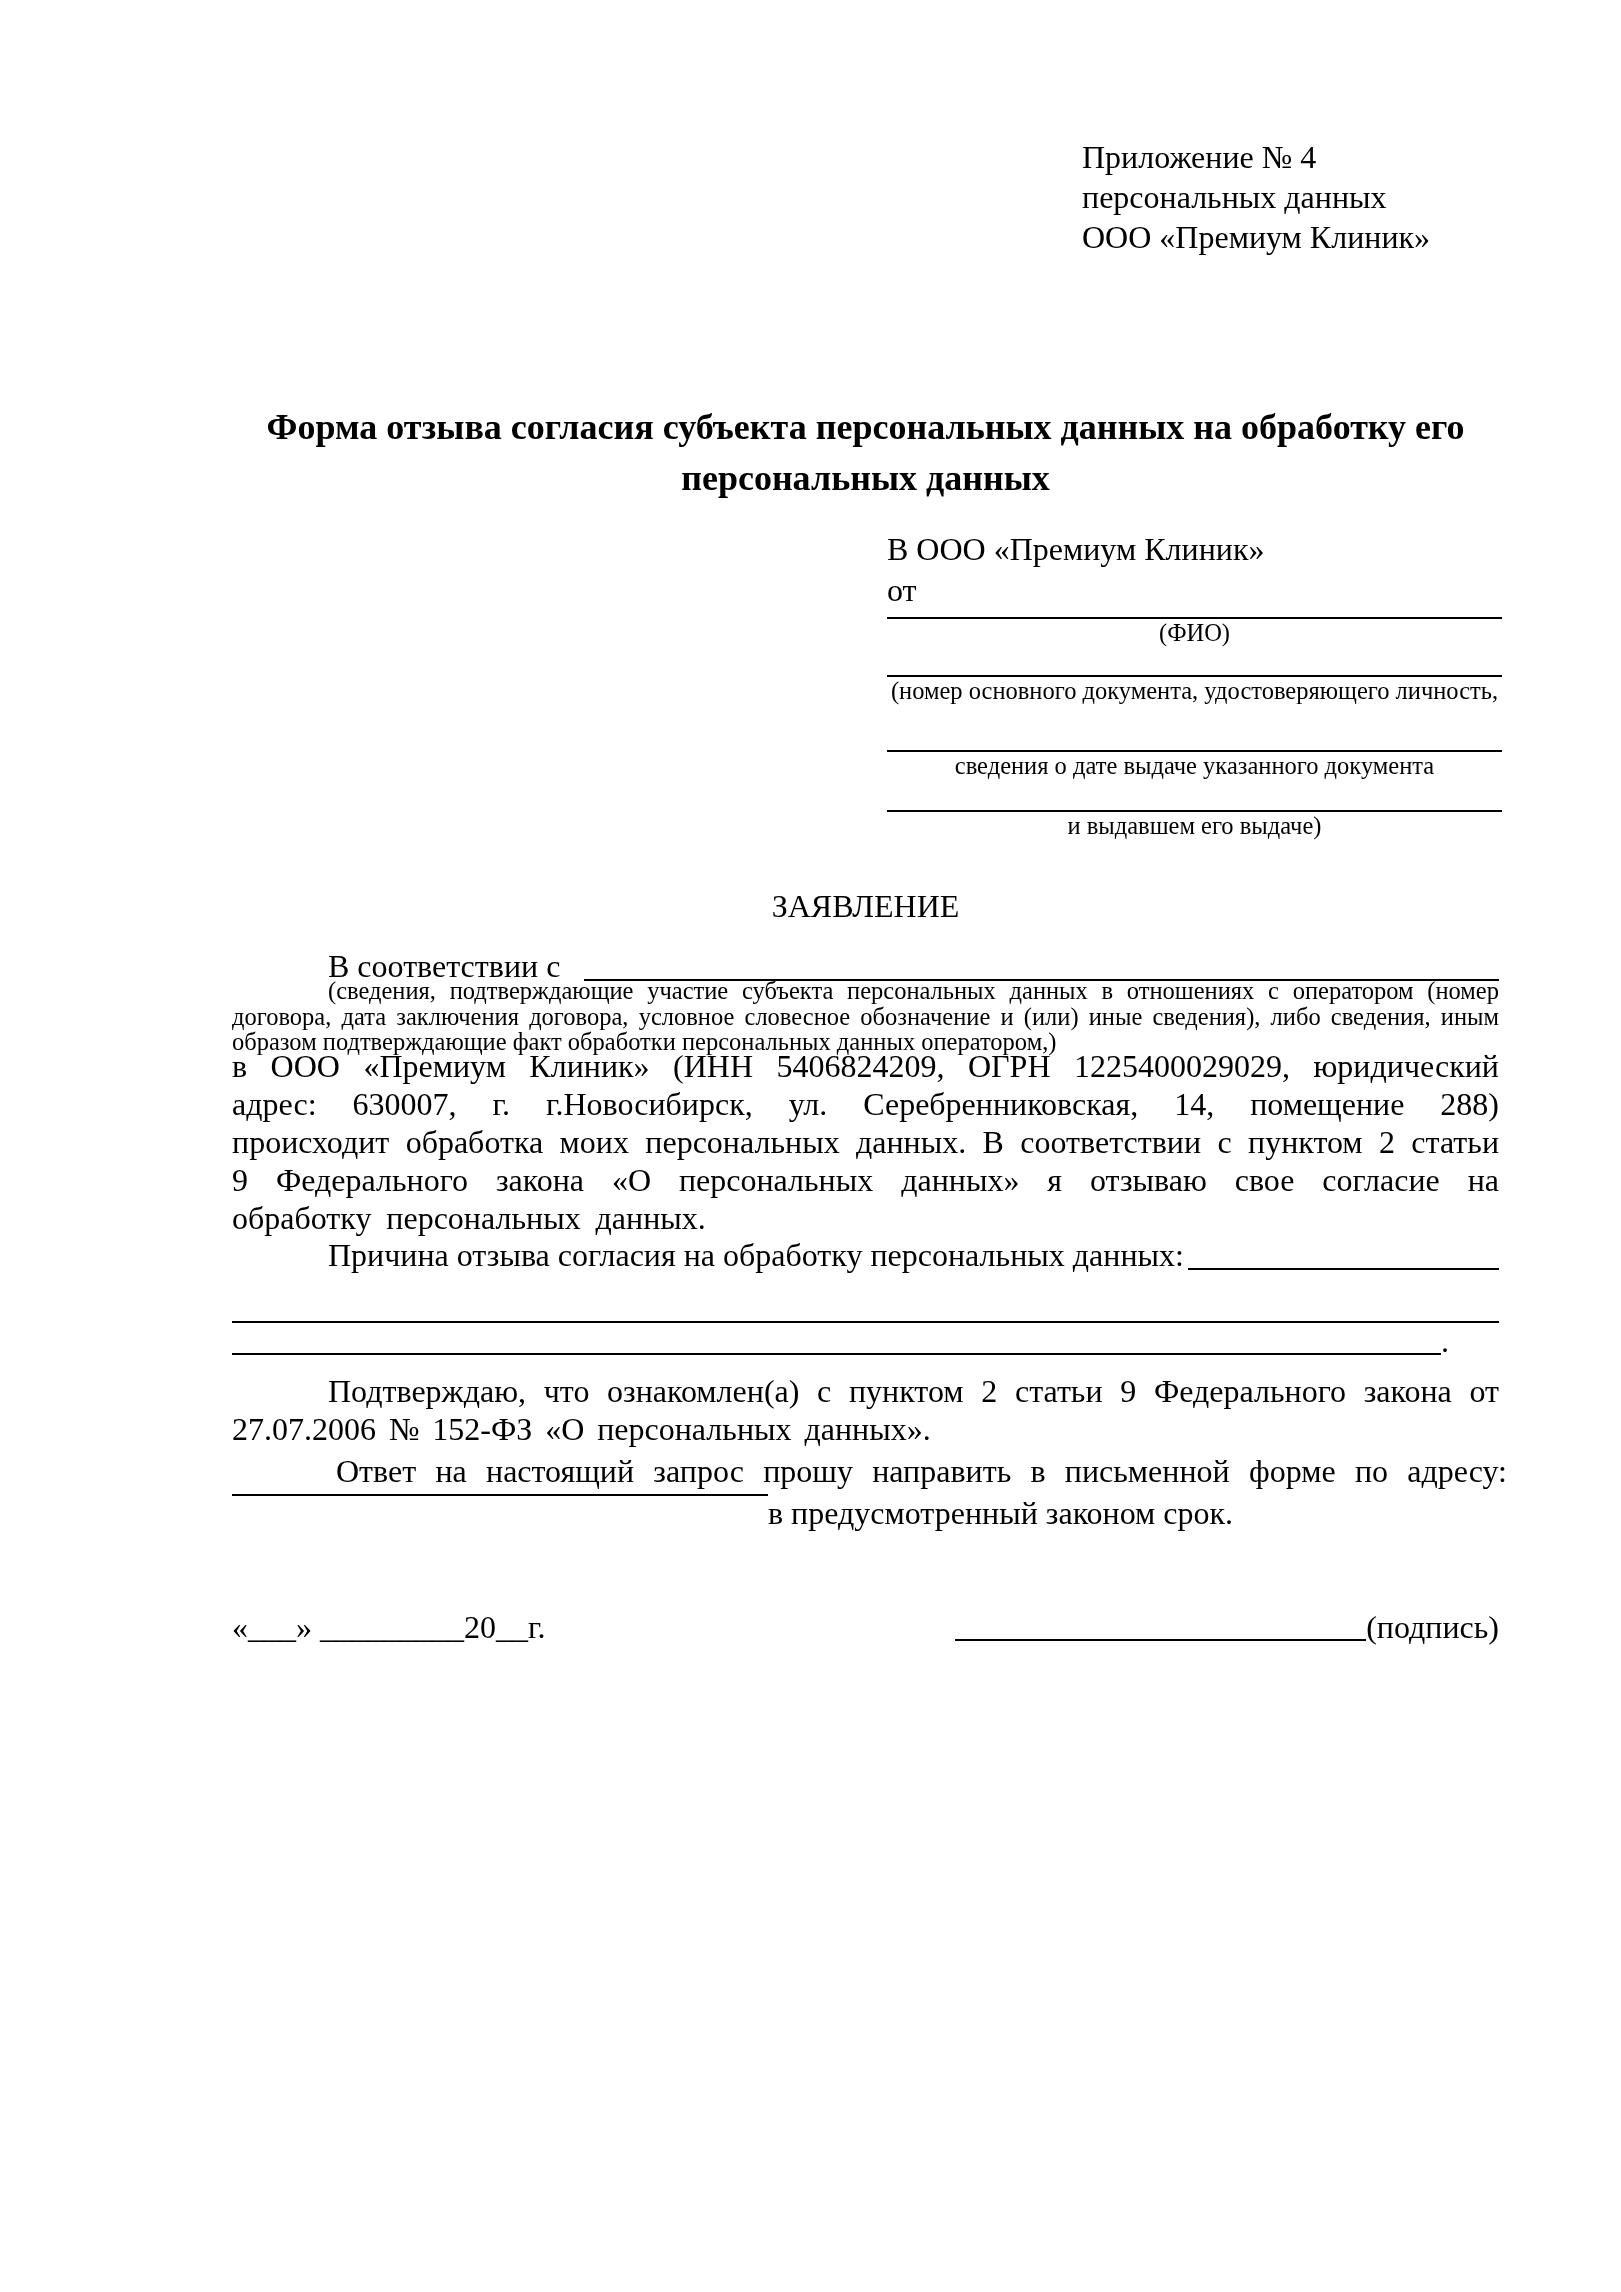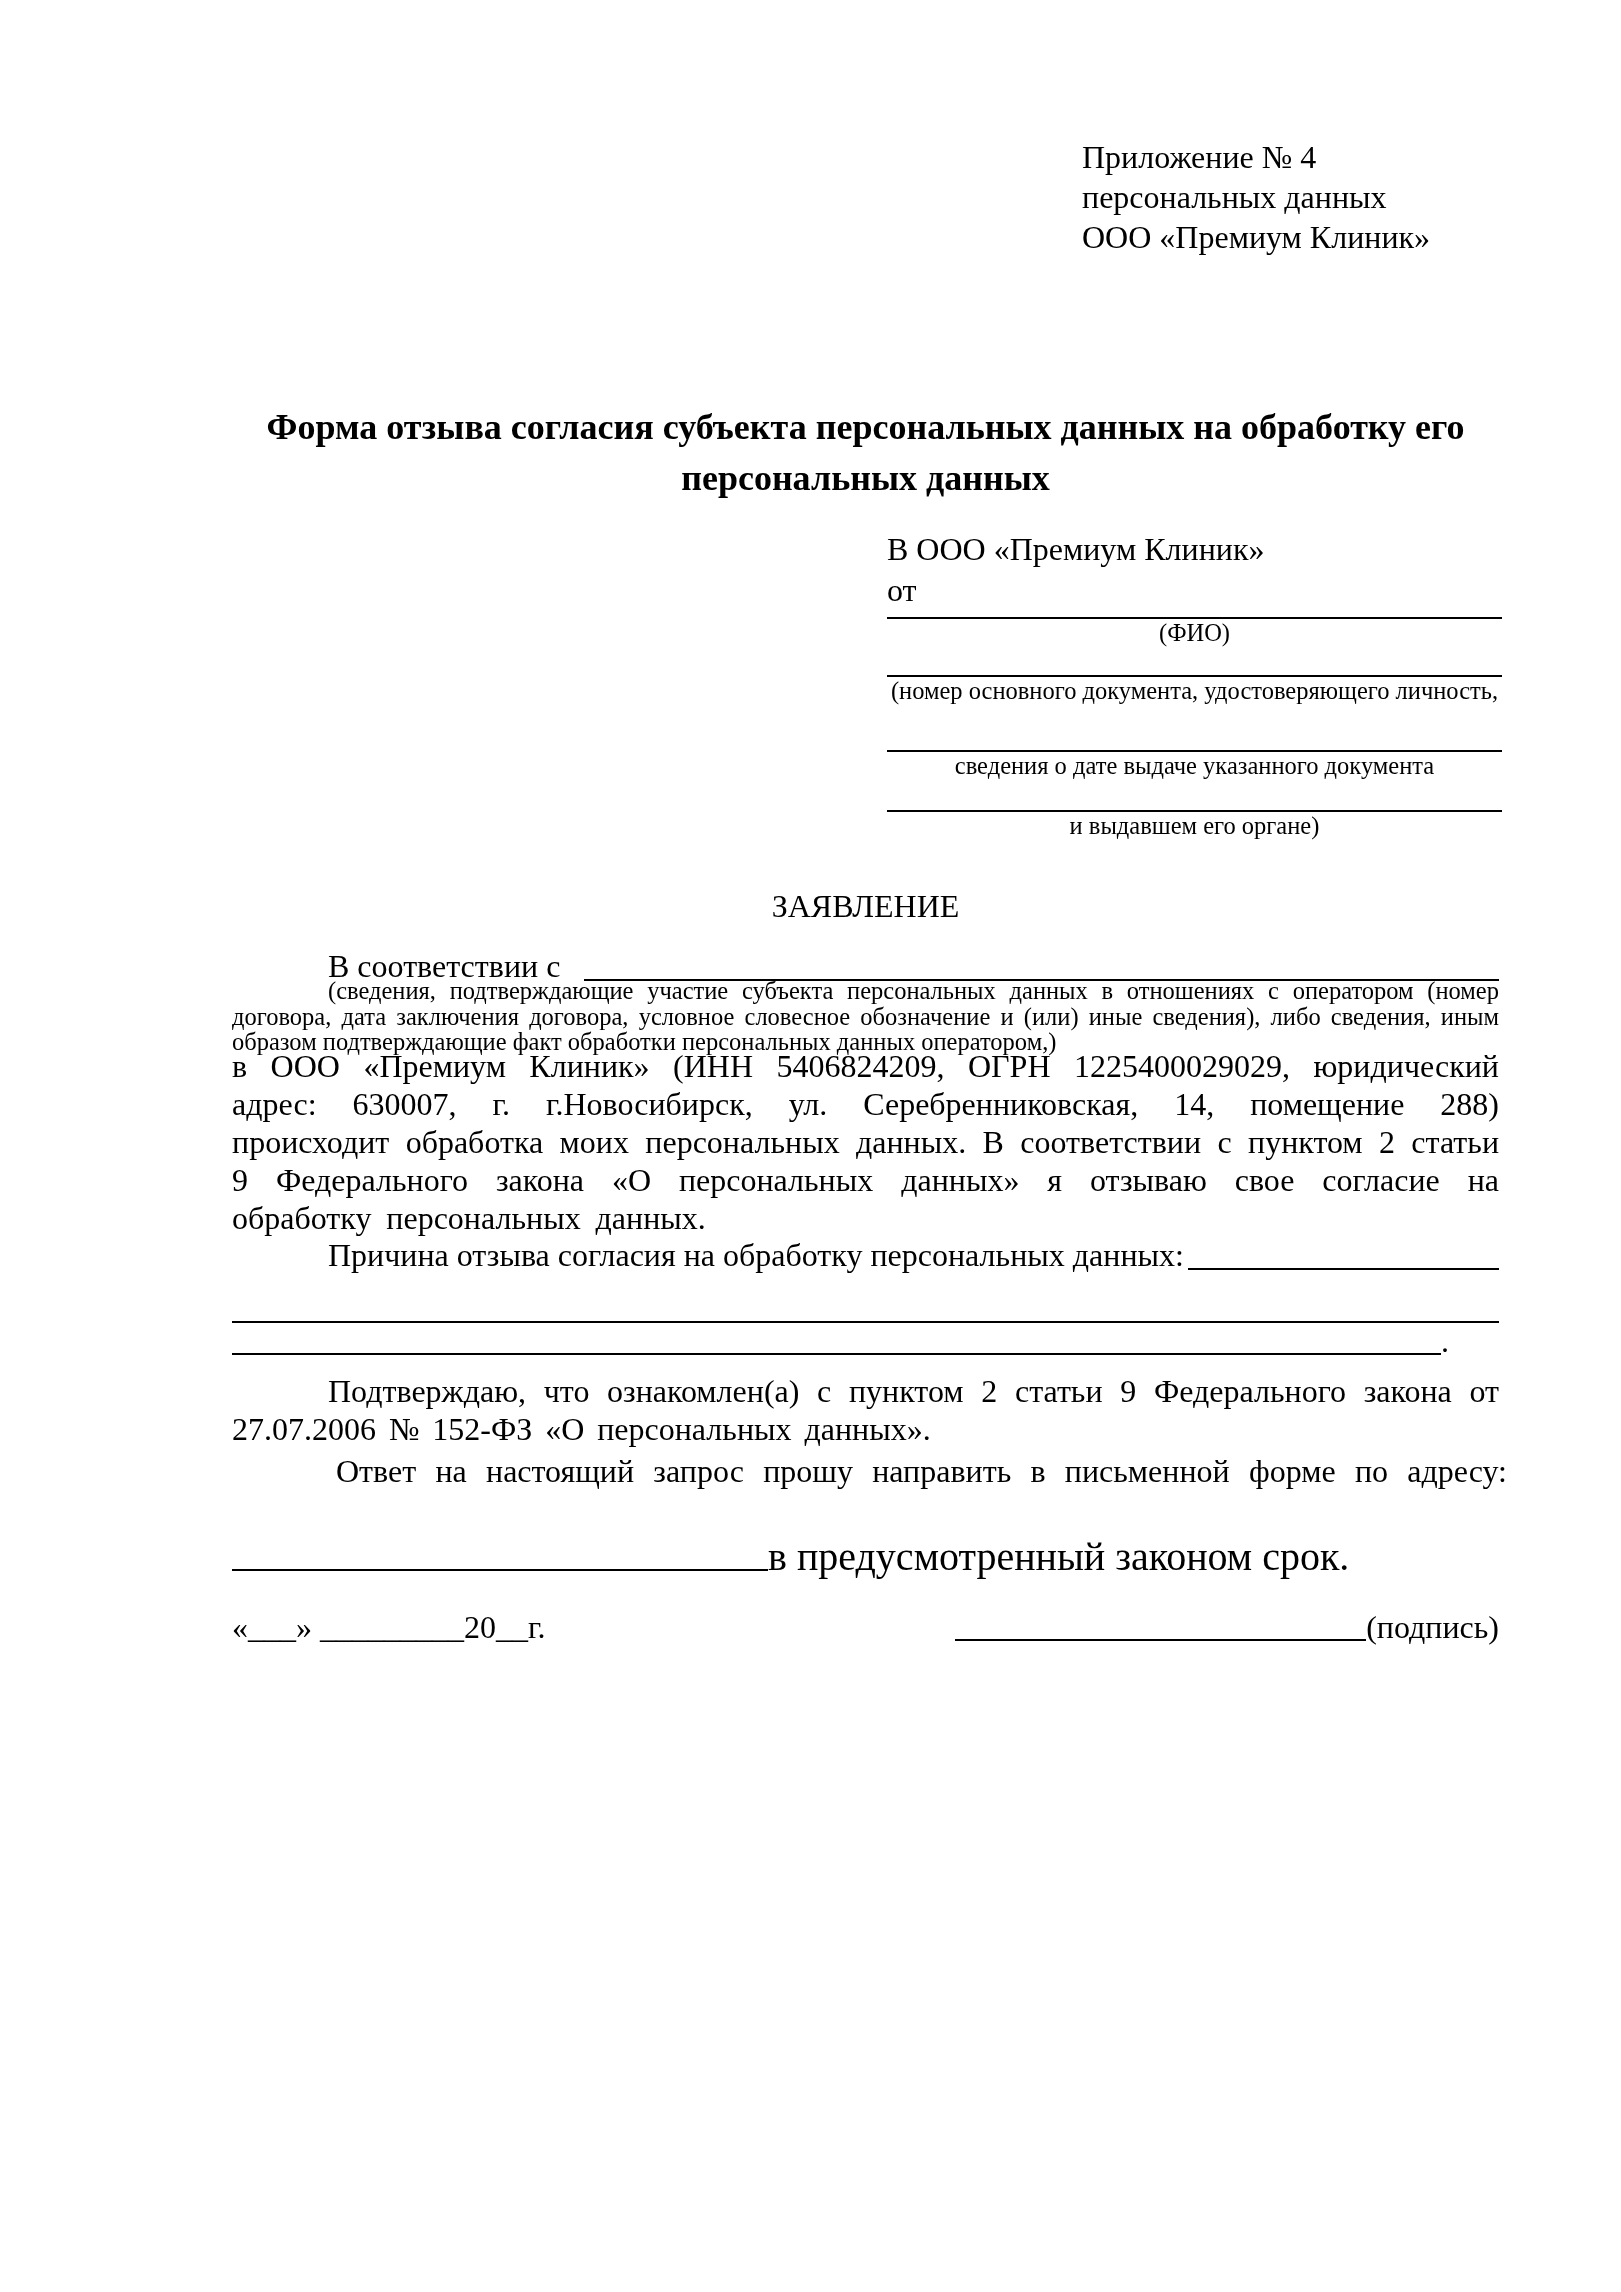--- a/index.html
+++ b/index.html
@@ -159,24 +159,23 @@
     text-align: justify;
     text-align-last: justify;
     text-indent: 96px;
   }
   .reply-line2 {
     position: absolute;
     left: 232px;
     top: 1494px;
     width: 1267px;
     display: flex;
-    align-items: flex-end;
-    font-size: 40px;
+    align-items: flex-start;
+    font-size: 32px;
     line-height: 39px;
-    margin-top: 43px;
   }
   .address-fill {
     flex: 0 0 536px;
     border-bottom: 2.9px solid #000000;
     margin-bottom: 4.9px;
   }
   
   .footer-row {
     position: absolute;
     left: 232px;
@@ -211,21 +210,21 @@
   <div class="recipient">
     <div class="recipient-line">В ООО «Премиум Клиник»</div>
     <div class="recipient-line">от</div>
     <div class="rule rule-1"></div>
     <div class="field-caption">(ФИО)</div>
     <div class="rule rule-2"></div>
     <div class="field-caption">(номер основного документа, удостоверяющего личность,</div>
     <div class="rule rule-3"></div>
     <div class="field-caption">сведения о дате выдаче указанного документа</div>
     <div class="rule rule-4"></div>
-    <div class="field-caption">и выдавшем его органе)</div>
+    <div class="field-caption">и выдавшем его выдаче)</div>
   </div>
 
   <div class="statement-heading">ЗАЯВЛЕНИЕ</div>
 
   <div class="intro-line">
     <span class="indent-spacer"></span>
     <span class="intro-text">В соответствии с</span>
     <span class="fill"></span>
   </div>
 

